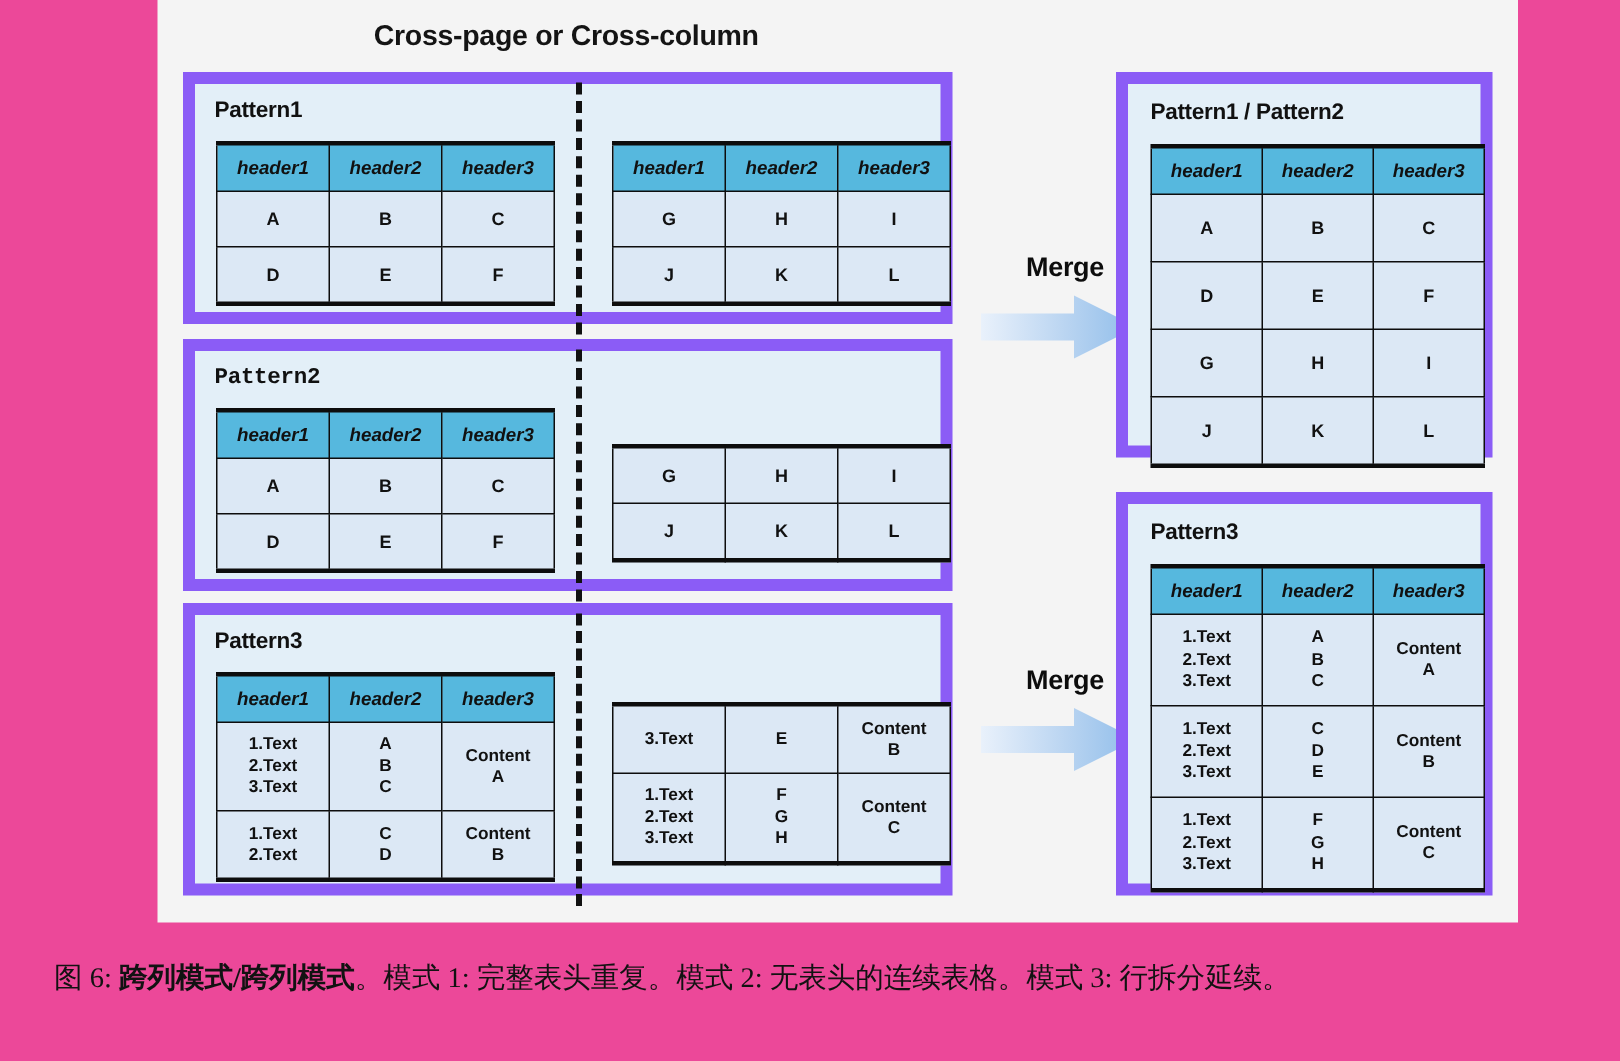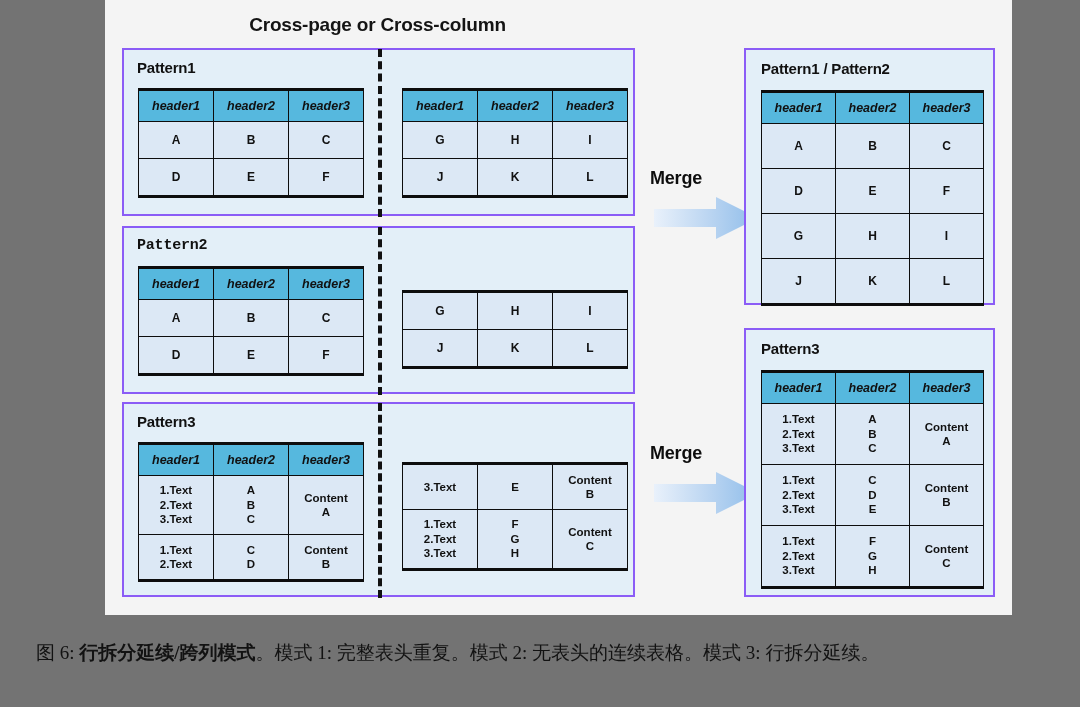--- a/index.html
+++ b/index.html
@@ -5,21 +5,21 @@
   html, body {
     margin: 0; padding: 0;
     width: 1080px; height: 707px;
     background: #ffffff;
     font-family: "Liberation Sans", "DejaVu Sans", sans-serif;
     overflow: hidden;
   }
   #page {
     position: relative;
     width: 1080px; height: 707px;
-    background: #737373;
+    background: #ec4899;
   }
 
   
   .figure-canvas {
     position: absolute;
     left: 105px; top: 0px;
     width: 907px; height: 615px;
     background: #f4f4f4;
   }
 
@@ -31,21 +31,21 @@
     font-size: 19px;
     font-weight: bold;
     color: #141414;
     letter-spacing: -0.2px;
   }
 
   
   .panel {
     position: absolute;
     background: #e3eff8;
-    border: 2px solid #8b5cf6;
+    border: 8px solid #8b5cf6;
     box-sizing: border-box;
   }
   .panel-label {
     position: absolute;
     font-size: 15px;
     font-weight: bold;
     color: #111111;
     letter-spacing: -0.2px;
     white-space: nowrap;
   }
@@ -88,21 +88,21 @@
     white-space: pre-line;
   }
   .tbl tr.hdrrow th { border-top: none; font-style: italic; }
 
   
   .merge-group { position: absolute; }
   .merge-label {
     font-size: 18px;
     font-weight: bold;
     color: #0d0d0d;
-    text-align: left;
+    text-align: center;
     letter-spacing: -0.2px;
   }
   .merge-arrow { margin-top: 6px; }
 
   
   .caption {
     position: absolute;
     left: 36px; top: 638px;
     width: 1015px;
     font-family: "Liberation Serif", "DejaVu Serif", serif;
@@ -367,16 +367,16 @@
           <td class="multi">Content
 C</td>
         </tr>
       </tbody>
         </table>
     </div>
 
   </div>
 
   <div class="caption">
-    <span>图 6: </span><b>行拆分延续/跨列模式</b><span>。模式 1: 完整表头重复。模式 2: 无表头的连续表格。模式 3: 行拆分延续。</span>
+    <span>图 6: </span><b>跨列模式/跨列模式</b><span>。模式 1: 完整表头重复。模式 2: 无表头的连续表格。模式 3: 行拆分延续。</span>
   </div>
 
 </div>
 
 </body></html>

